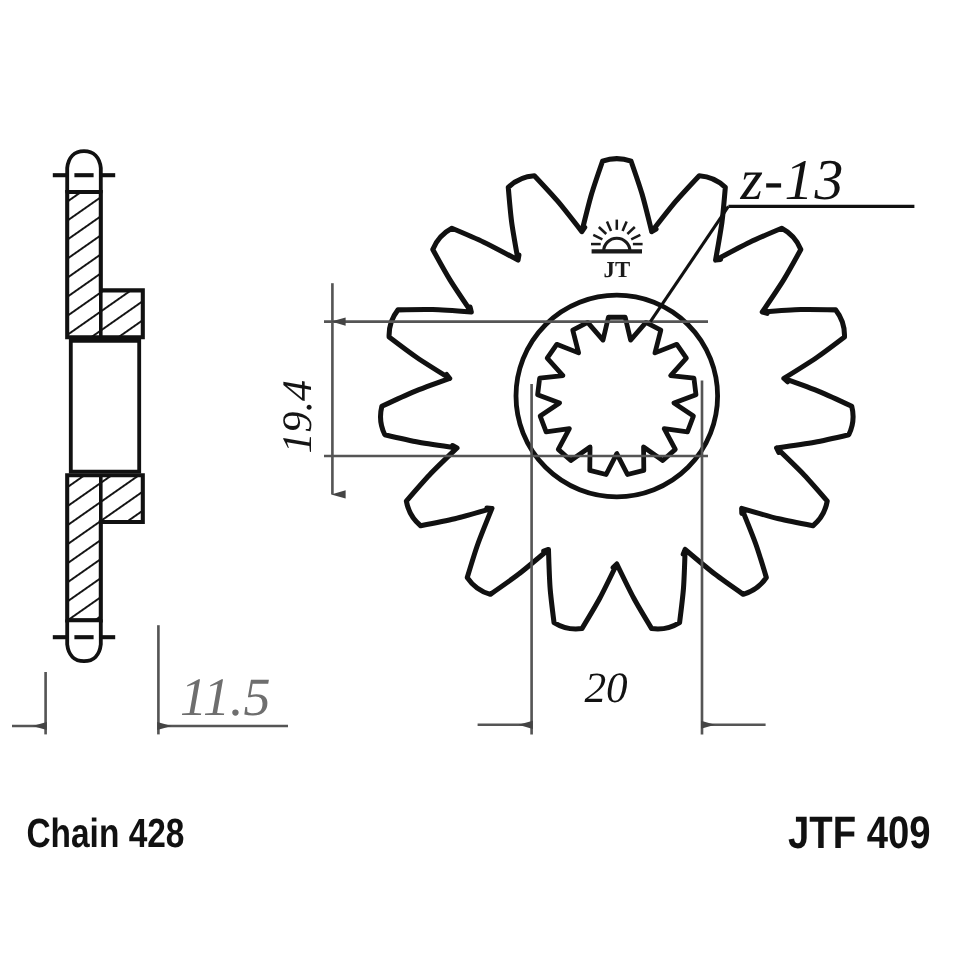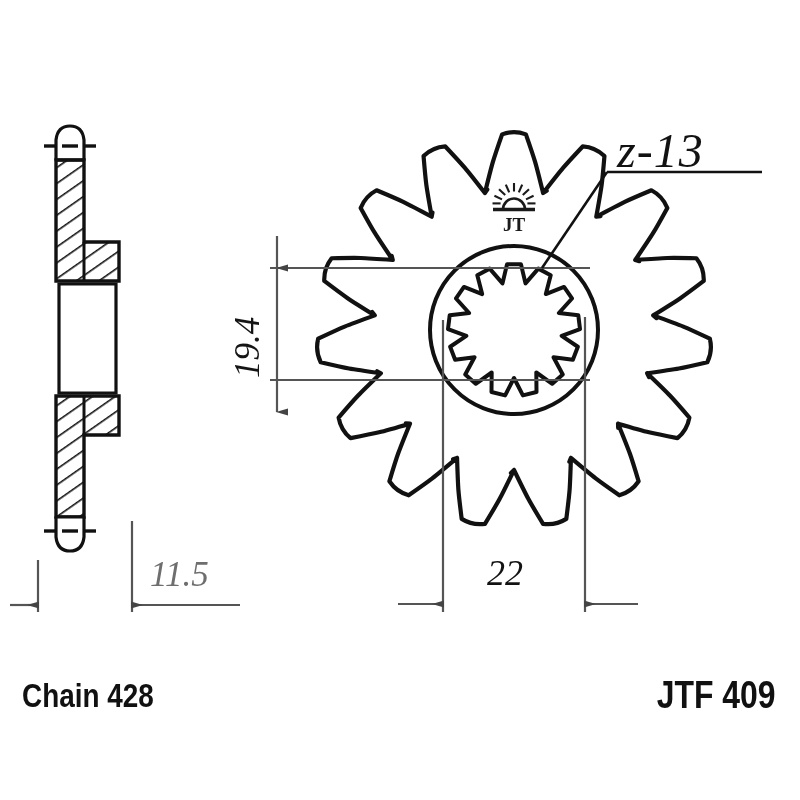--- a/index.html
+++ b/index.html
@@ -52,21 +52,21 @@
   }
   .dim-text {
     position: absolute;
     font-family: "Liberation Serif", serif;
     font-style: italic;
     white-space: nowrap;
   }
   .dim-115 {
     left: 150px;
     top: 555px;
-    font-size: 35px;
+    font-size: 45px;
     color: #6e6e6e;
   }
   .dim-22 {
     left: 487px;
     top: 552px;
     font-size: 36px;
     color: #121212;
   }
   .dim-194 {
     left: 228px;
@@ -198,17 +198,17 @@
   </svg>
 
   <div class="label-chain">Chain 428</div>
 
   <div class="label-part">JTF 409</div>
 
   <div class="dim-text dim-115">11.5</div>
 
   <div class="dim-text dim-194">19.4</div>
 
-  <div class="dim-text dim-22">22</div>
+  <div class="dim-text dim-22">20</div>
 
   <div class="dim-text dim-z13">z-13</div>
 
 </div>
 
 </body></html>

